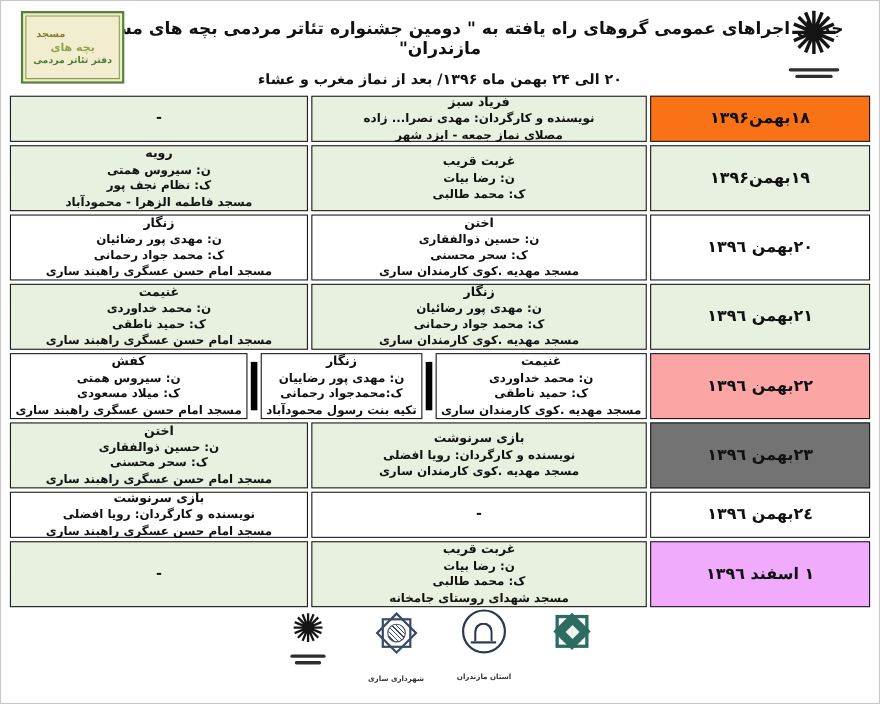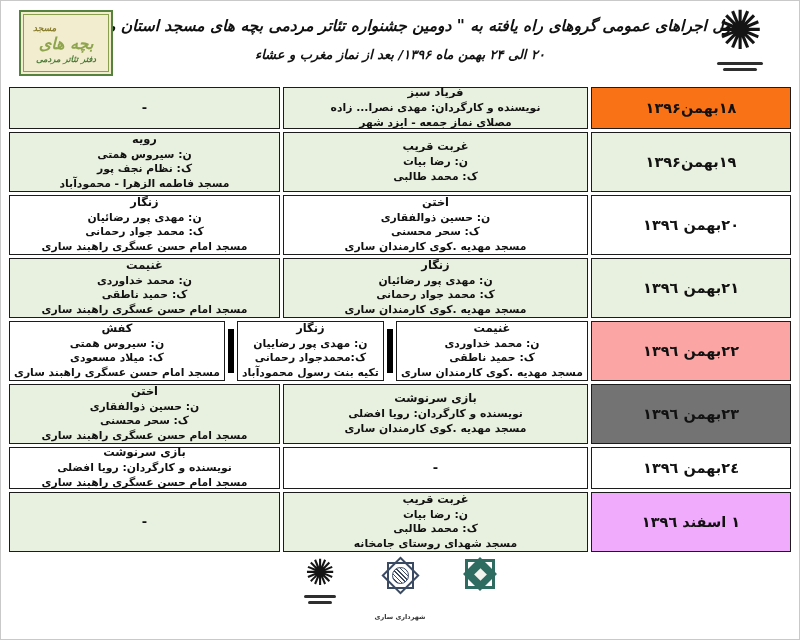--- a/index.html
+++ b/index.html
@@ -1,28 +1,28 @@
 <!DOCTYPE html>
 <html lang="fa" dir="rtl"><head>
 <meta charset="utf-8">
 <style>
   * { margin:0; padding:0; box-sizing:border-box; }
   body { width:800px; height:640px; background:#fff; font-family:"DejaVu Sans", sans-serif; color:#111; overflow:hidden; }
   .page { position:relative; width:800px; height:640px; background:#fff; border:1px solid #c9c9c9; direction:rtl; }
 
   
-  .header { position:relative; height:86px;font-style:italic; }
+  .header { position:relative; height:86px; }
   .title { text-align:center; padding-top:16px; font-size:15.5px; font-weight:bold; letter-spacing:.2px; }
   .subtitle { text-align:center; margin-top:12px; font-size:13px; font-weight:bold; }
 
   .badge { position:absolute; top:9px; left:18px; width:94px; height:66px; background:#f3edd0;
            border:2px solid #55823c; box-shadow: inset 0 0 0 2px #f3edd0, inset 0 0 0 3px #8aa04e;
            display:flex; flex-direction:column; align-items:center; justify-content:center; gap:1px; direction:rtl; }
   .badge .b1 { font-size:9px; color:#8a7f2f; font-weight:bold; align-self:flex-end; margin-left:12px; }
-  .badge .b2 { font-size:16px; color:#8fa54d; font-weight:bold; }
+  .badge .b2 { font-size:10px; color:#8fa54d; font-weight:bold; }
   .badge .b3 { font-size:8.5px; color:#4e7d3a; font-weight:bold; }
 
   .hozeh { position:absolute; top:2px; right:16px; width:86px; text-align:center; }
   .hozeh .burst { font-size:54px; line-height:56px; color:#141414; }
   .cap-bar { height:3px; background:#2e2e2e; border-radius:2px; margin:3px auto 0; }
 
   
   .schedule { position:absolute; top:86px; right:8px; left:8px; display:flex; flex-direction:column; gap:3px; }
   .row { display:flex; gap:3px; }
   .cell { border:1px solid #1c1c1c; }
@@ -218,20 +218,27 @@
 
   <div class="footer">
     <div class="flogo">
       <div class="neka">
         <span class="sq"></span>
           <span class="dia"></span>
           <span class="core"></span>
       </div>
     </div>
     <div class="flogo">
+      <div class="prov">
+        <span class="dome"></span>
+          <span class="base"></span>
+      </div>
+      <div class="fcap">استان مازندران</div>
+    </div>
+    <div class="flogo">
       <div class="sari">
         <span class="s1"></span>
           <span class="s2"></span>
           <span class="c"></span>
       </div>
       <div class="fcap">شهرداری ساری</div>
     </div>
     <div class="flogo">
       <div class="burst-sm">✺</div>
       <div class="cap-bar" style="width:32px"></div>

